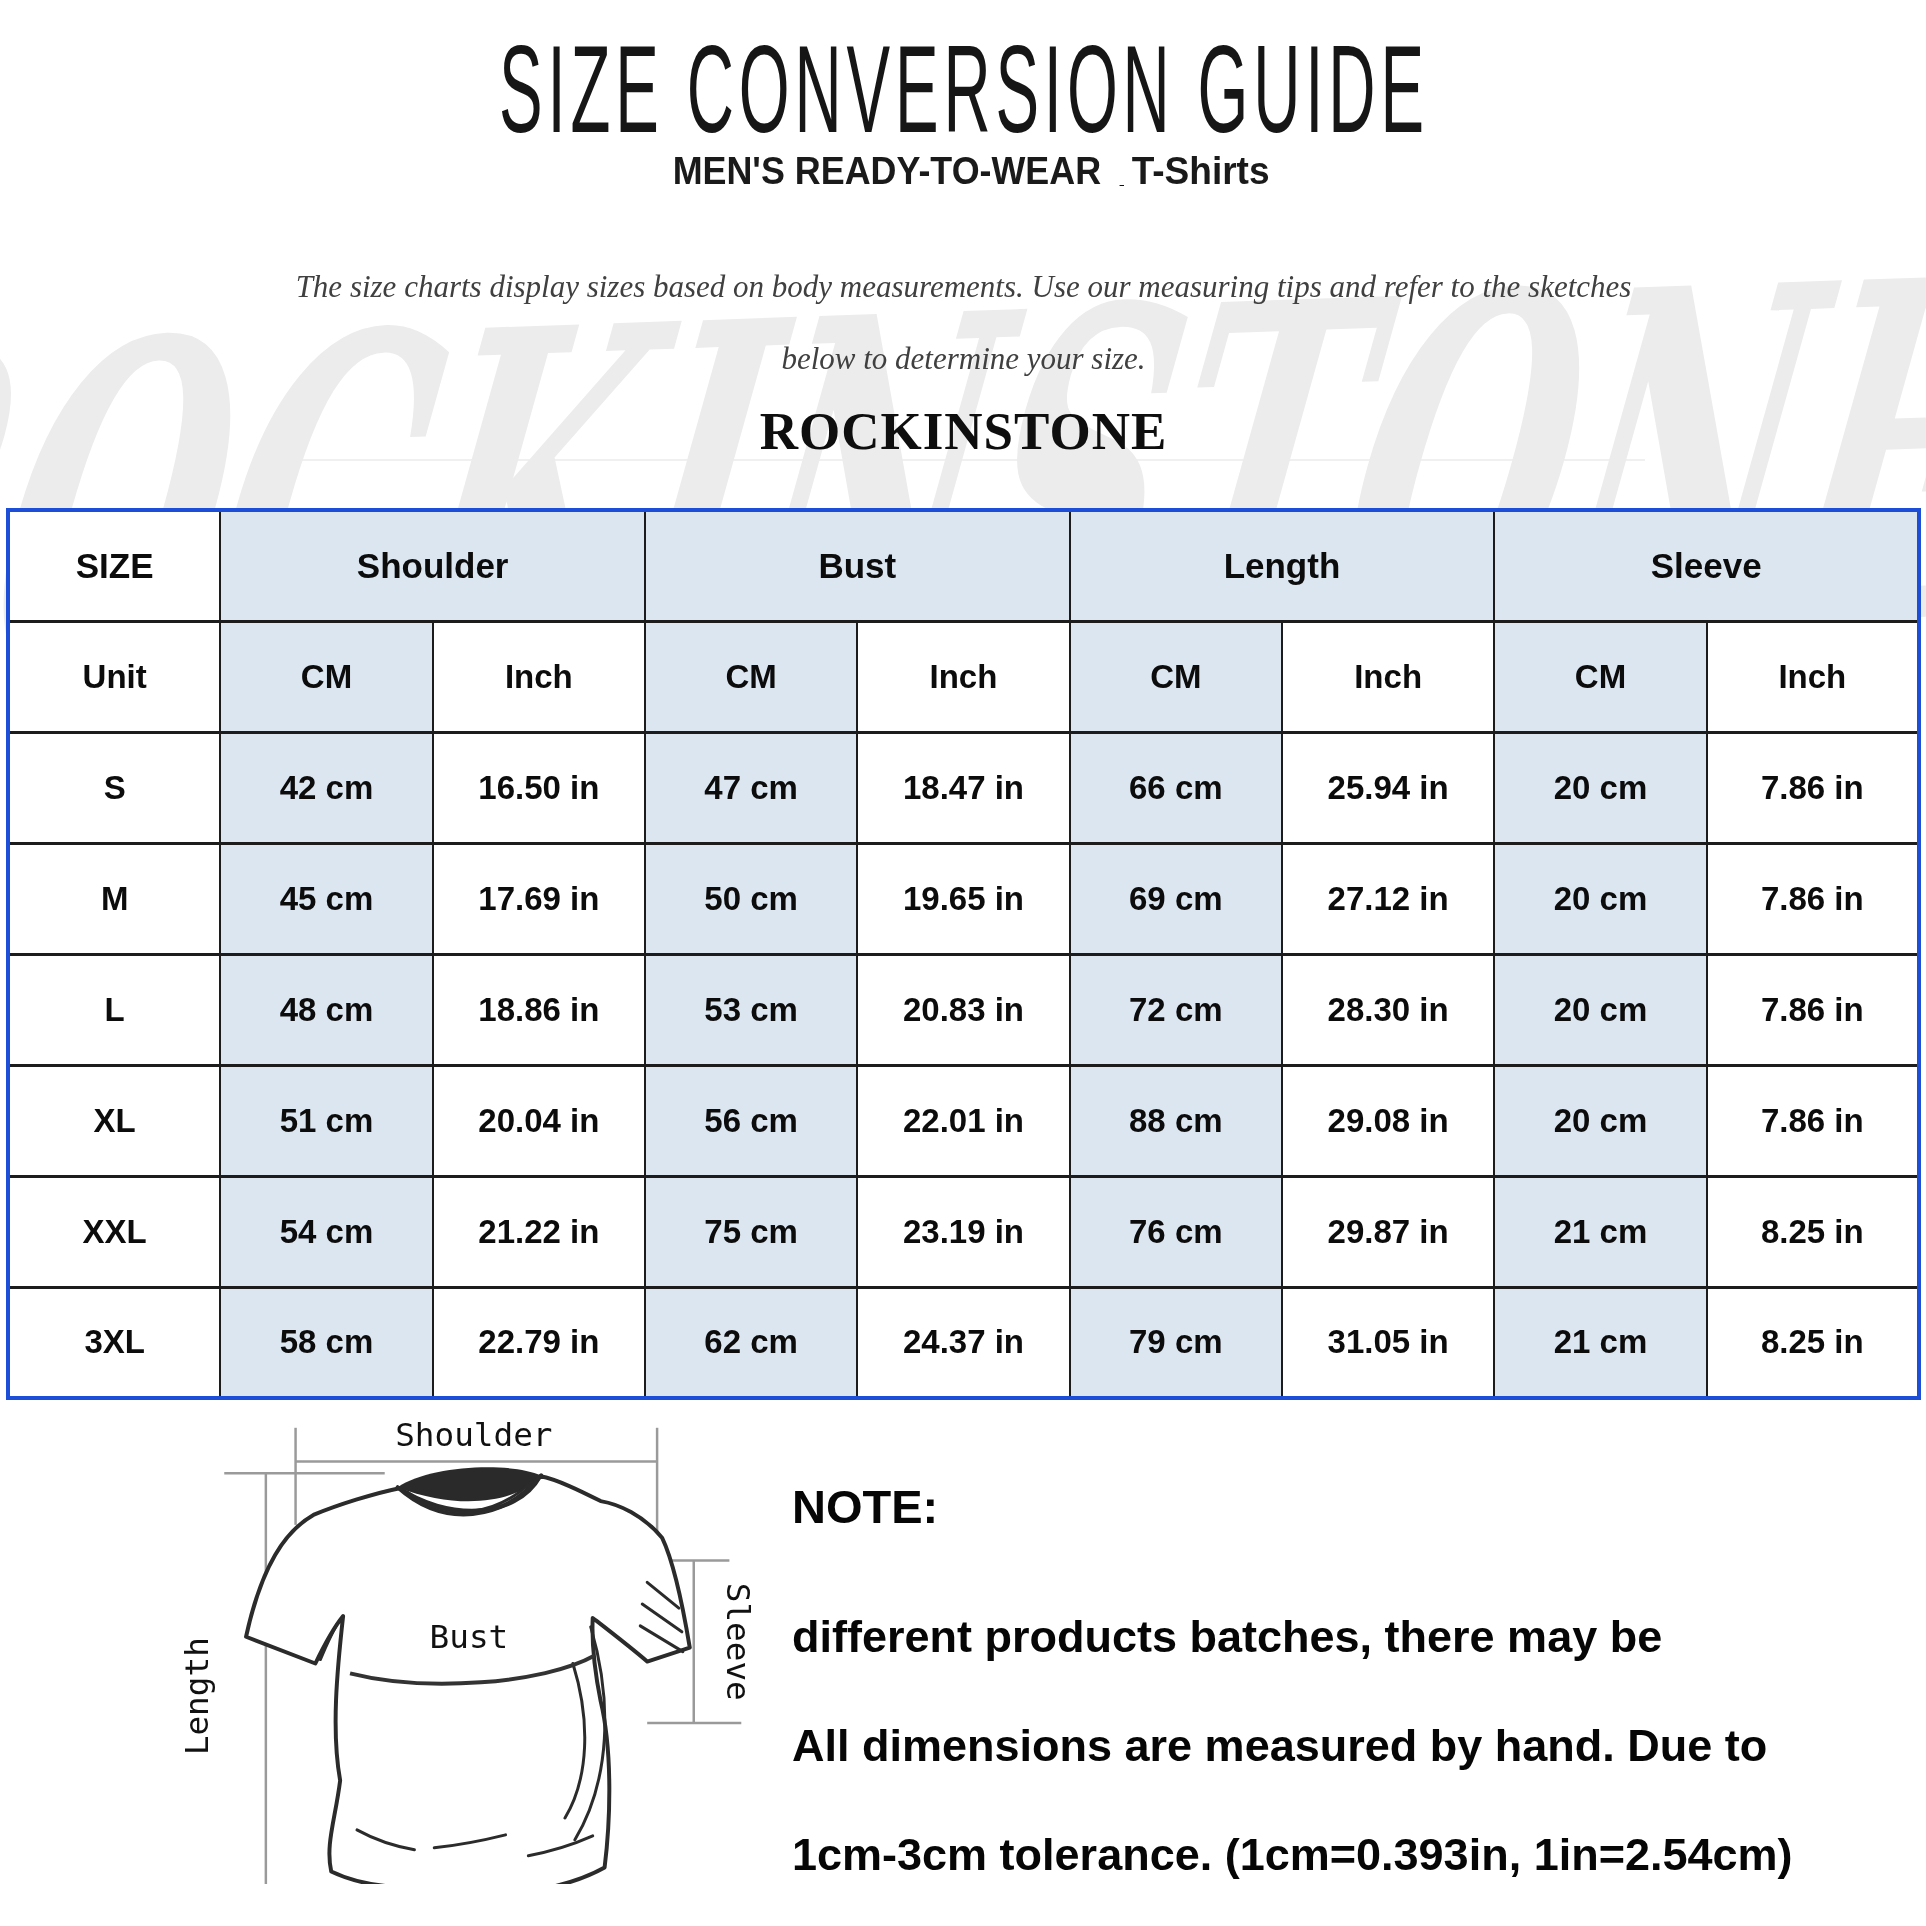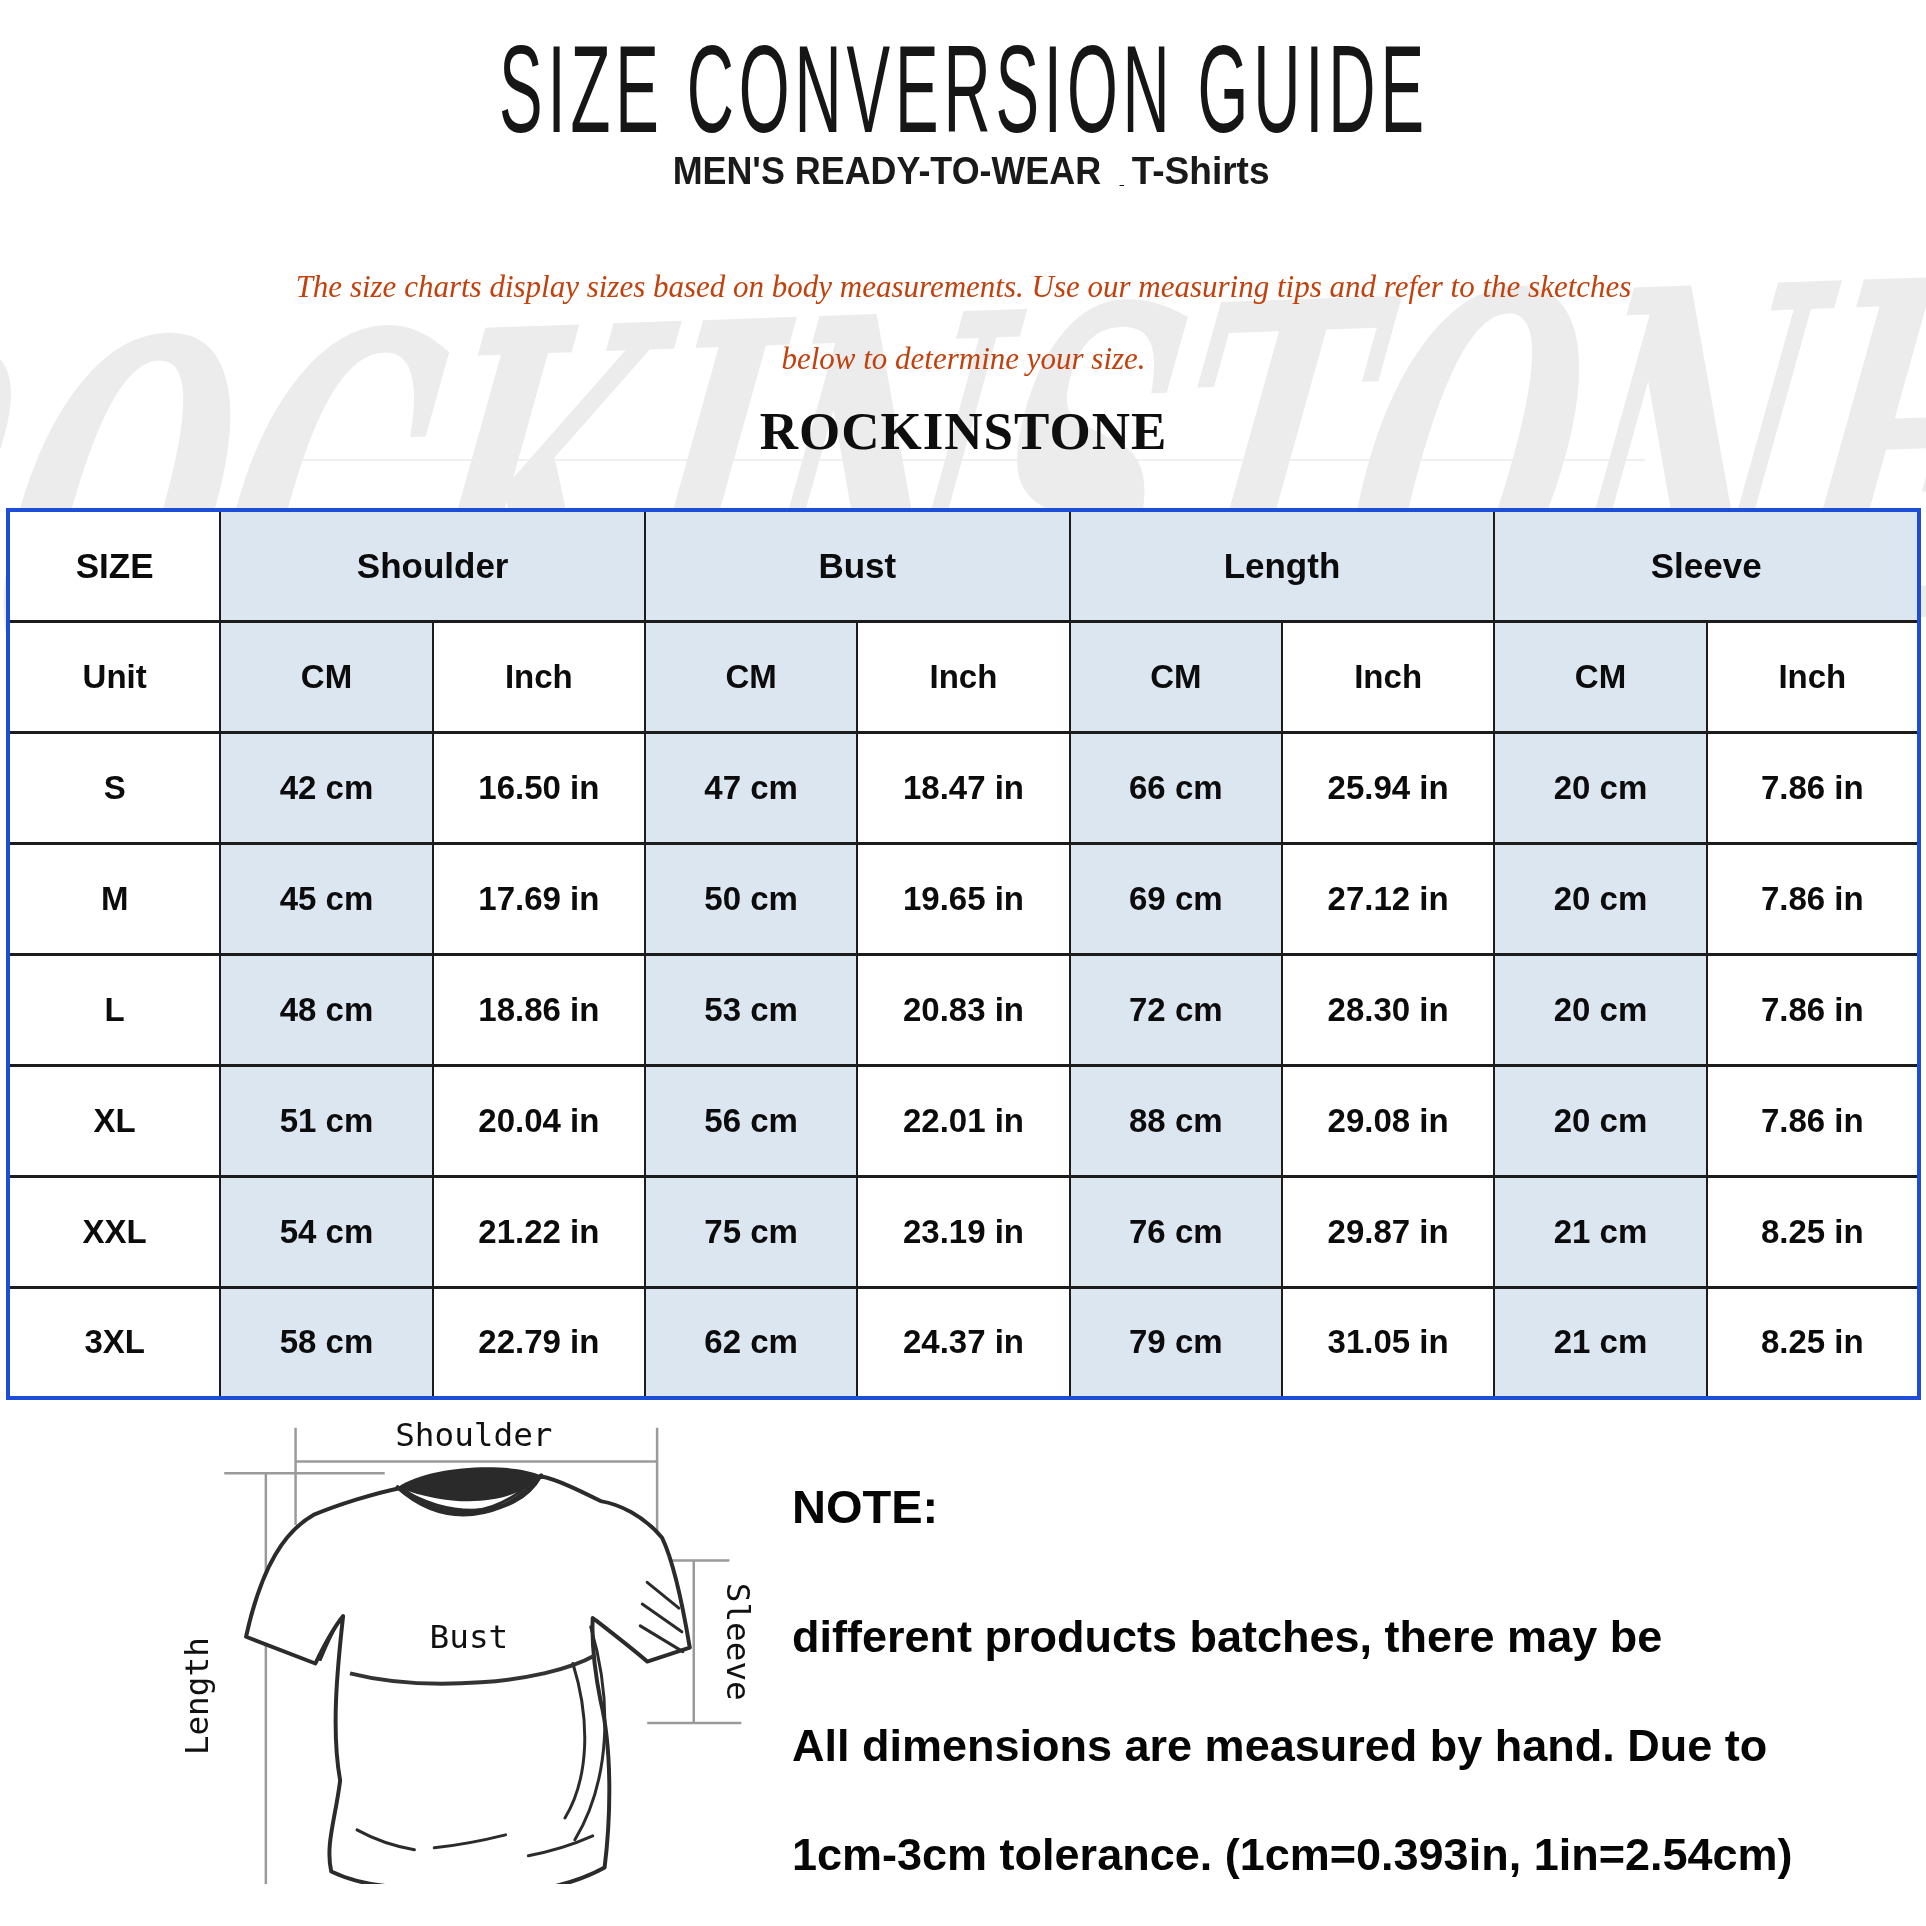--- a/index.html
+++ b/index.html
@@ -29,21 +29,21 @@
     display:inline-block; font-size:39px; font-weight:700; letter-spacing:0px;
     transform:scale(0.92,1); transform-origin:center; color:#1a1a1a;
   }
   .subtitle-sec {
     display:inline-block; font-size:39px; font-weight:700; margin-left:4px;
     transform:scale(0.95,1); color:#1a1a1a;
   }
   .desc-wrap {
     position:absolute; top:251px; left:0; width:100%; text-align:center;
     font-family:"Liberation Serif", serif; font-style:italic;
-    font-size:31px; color:#c2410c; line-height:72px;
+    font-size:31px; color:#404040; line-height:72px;
   }
   .brand-wrap { position:absolute; top:401px; left:0; width:100%; text-align:center; }
   .brand {
     font-family:"Liberation Serif", serif; font-weight:700; font-size:53px;
     letter-spacing:1px; color:#0e0e0e;
   }
 
   
   .size-table {
     position:absolute; top:508px; left:6px; width:1915px; height:889px;

